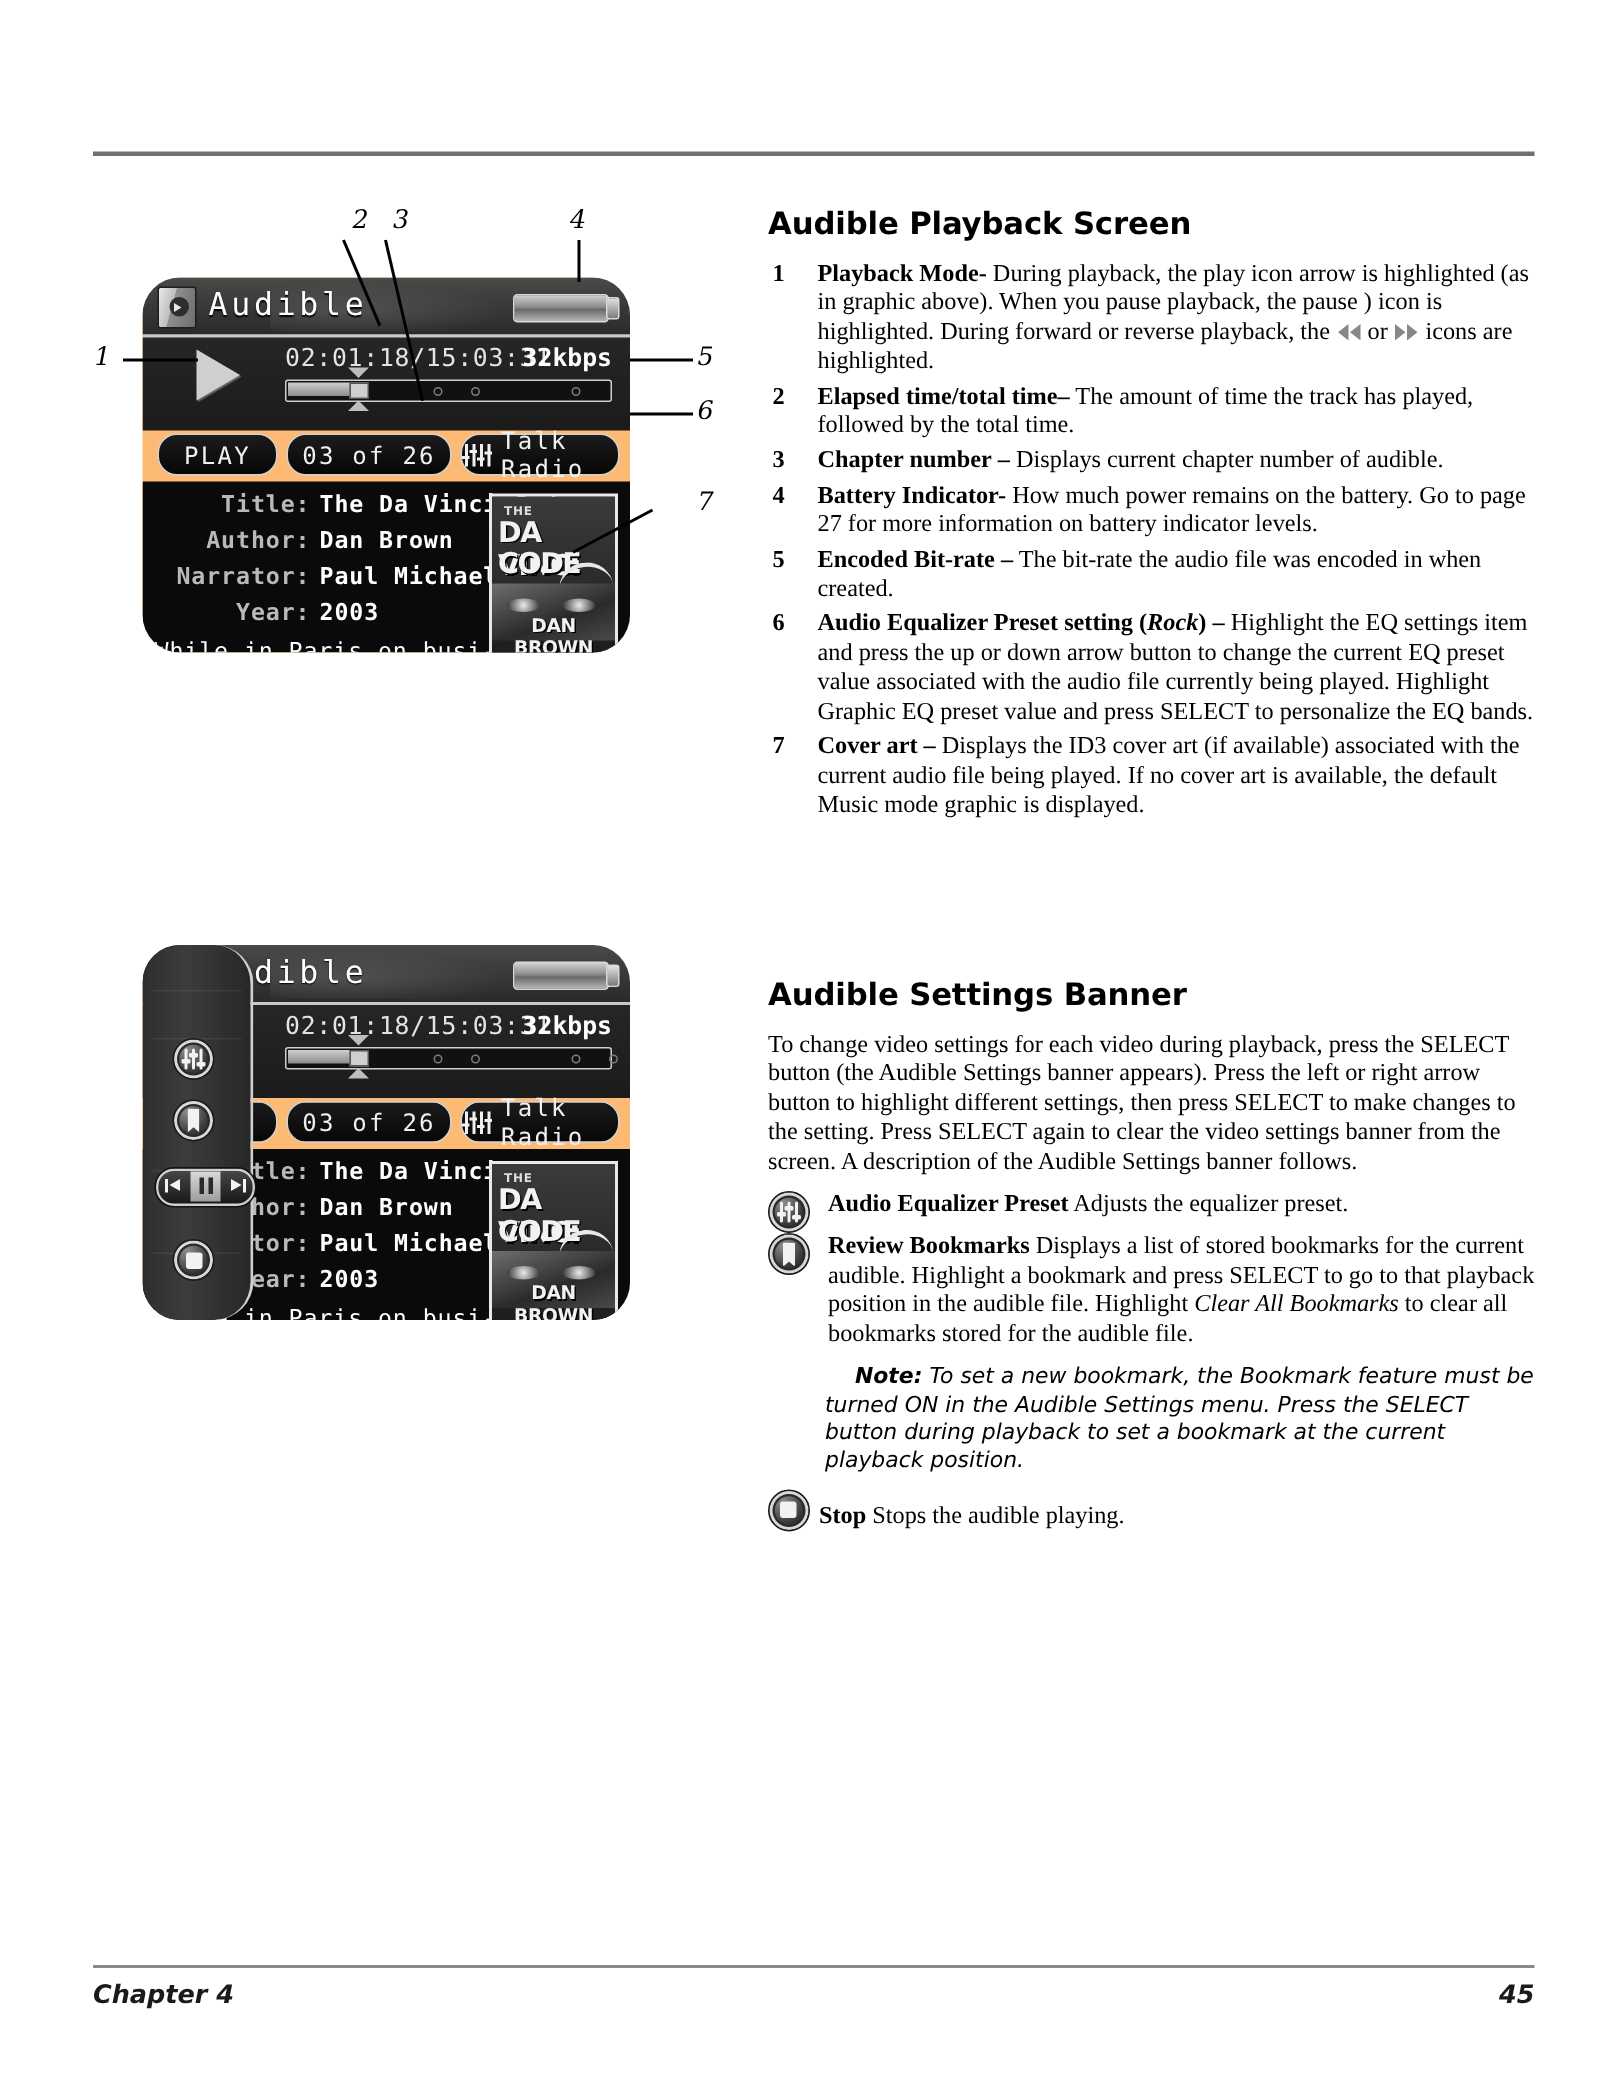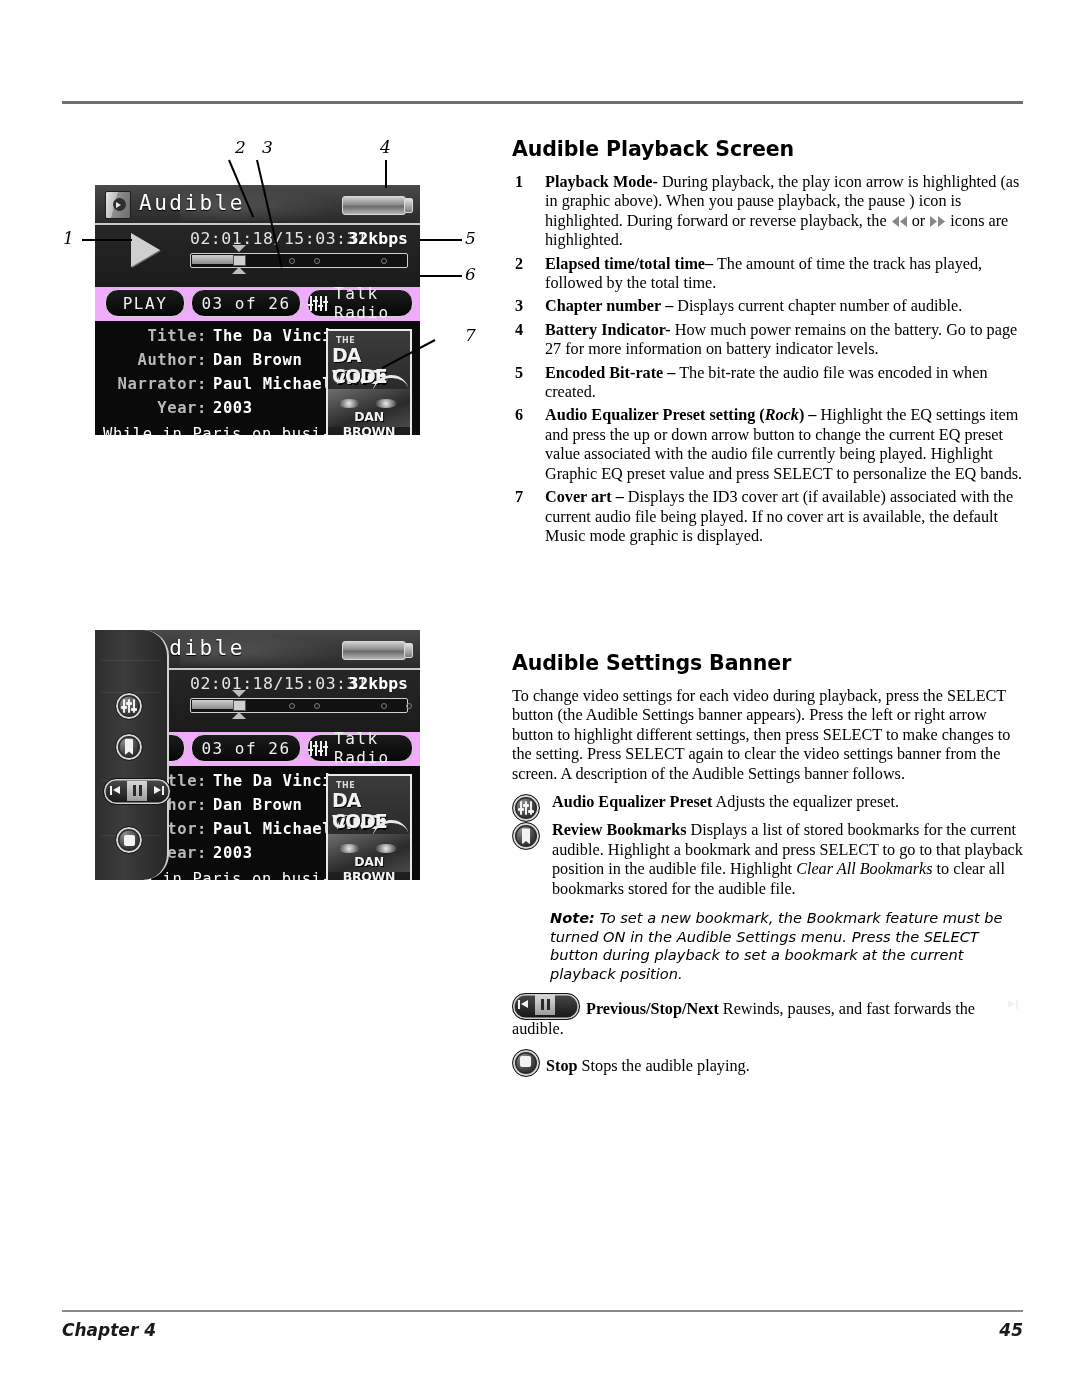--- a/index.html
+++ b/index.html
@@ -63,21 +63,21 @@
          font-size:16.2px;line-height:19.4px;}
   .icrow .ic{position:absolute;left:0;top:1px;}
   .icrow.flow{padding-left:0;}
   .icrow.flow .ic{position:static;display:inline-block;vertical-align:-6px;margin-right:6px;}
 
   .note{
     margin:10px 0 10px 38px;
     font-family:"DejaVu Sans",sans-serif;font-style:italic;
     font-size:14.6px;line-height:18.6px;
   }
-  .note .nb{font-weight:bold;}
+  .note .nb{font-weight:bold;margin-left:20px;}
 
   
   .cbtn{
     width:26px;height:26px;border-radius:50%;
     background:radial-gradient(circle at 34% 28%,#8e8e8e 0%,#3a3a3a 55%,#111 100%);
     border:1.5px solid #1a1a1a;
     box-shadow:inset 0 0 0 2px #d8d8d8, inset 0 0 0 3.5px #2a2a2a;
     display:inline-block;position:relative;
   }
   .cbtn i{position:absolute;background:#f2f2f2;}
@@ -109,22 +109,22 @@
     background:linear-gradient(#d9d9d9,#9d9d9d);}
   .tpill .g{position:absolute;top:7px;}
   .tpill .prev{left:6px;}
   .tpill .next{right:6px;}
   .tpill .bar{position:absolute;width:2px;height:9px;background:#f2f2f2;top:0;}
   .tpill .t{position:absolute;width:0;height:0;border-top:4.5px solid transparent;
     border-bottom:4.5px solid transparent;top:0;}
   .tpill .pz i{position:absolute;top:6px;width:3px;height:11px;background:#2b2b2b;}
 
   
-  .shot{position:absolute;background:#f0abfc;overflow:hidden;
-        font-family:"DejaVu Sans Mono",monospace;}
+  .shot{position:absolute;background:#fdba74;overflow:hidden;
+        font-family:"DejaVu Sans Mono",monospace;border-radius:25px;}
   .shot .tbar{
     position:absolute;left:0;right:0;top:0;height:38px;
     background:linear-gradient(#4a4a4a 0%,#3a3a3a 45%,#2a2a2a 100%);
     border-bottom:2px solid #c9c9c9;
   }
   .shot .tbar .swoosh{
     position:absolute;right:70px;top:2px;width:170px;height:34px;
     background:radial-gradient(ellipse at 30% 60%,rgba(255,255,255,.13),rgba(255,255,255,0) 65%);
   }
   .bookic{
@@ -519,34 +519,20 @@
       <span class="ic cbtn bmg">
           <i class="p"></i>
         </span>
       <span class="b">Review Bookmarks</span><span>  Displays a list of stored bookmarks for the current audible. Highlight a bookmark and press SELECT to go to that playback position in the audible file.  Highlight </span><span class="i">Clear All Bookmarks</span><span> to clear all bookmarks stored for the audible file.</span>
     </div>
 
     <div class="note">
       <span class="nb">Note:</span><span> To set a new bookmark, the Bookmark feature must be turned ON in the Audible Settings menu. Press the SELECT button during playback to set a bookmark at the current playback position.</span>
     </div>
 
-    <div class="icrow flow">
-      <span class="ic tpill">
-        <span class="mid"></span>
-        <span class="g prev">
-            <span class="bar" style="left:0;"></span>
-          <span class="t" style="left:3px;border-right:7px solid #f2f2f2;"></span>
-          </span>
-        <span class="g next">
-            <span class="bar" style="right:0;"></span>
-          <span class="t" style="right:3px;border-left:7px solid #f2f2f2;"></span>
-          </span>
-        <span class="pz"><i style="left:29px;"></i><i style="left:35px;"></i></span>
-      </span><span class="b">Previous/Stop/Next</span><span>  Rewinds, pauses, and fast forwards the audible.</span>
-    </div>
 
     <div class="icrow flow">
       <span class="ic cbtn stg"><i class="s"></i></span><span class="b">Stop</span><span>  Stops the audible playing.</span>
     </div>
   </div>
 
   <div class="ftr-rule"></div>
   <div class="ftr-left">Chapter 4</div>
   <div class="ftr-right">45</div>
 </div>

